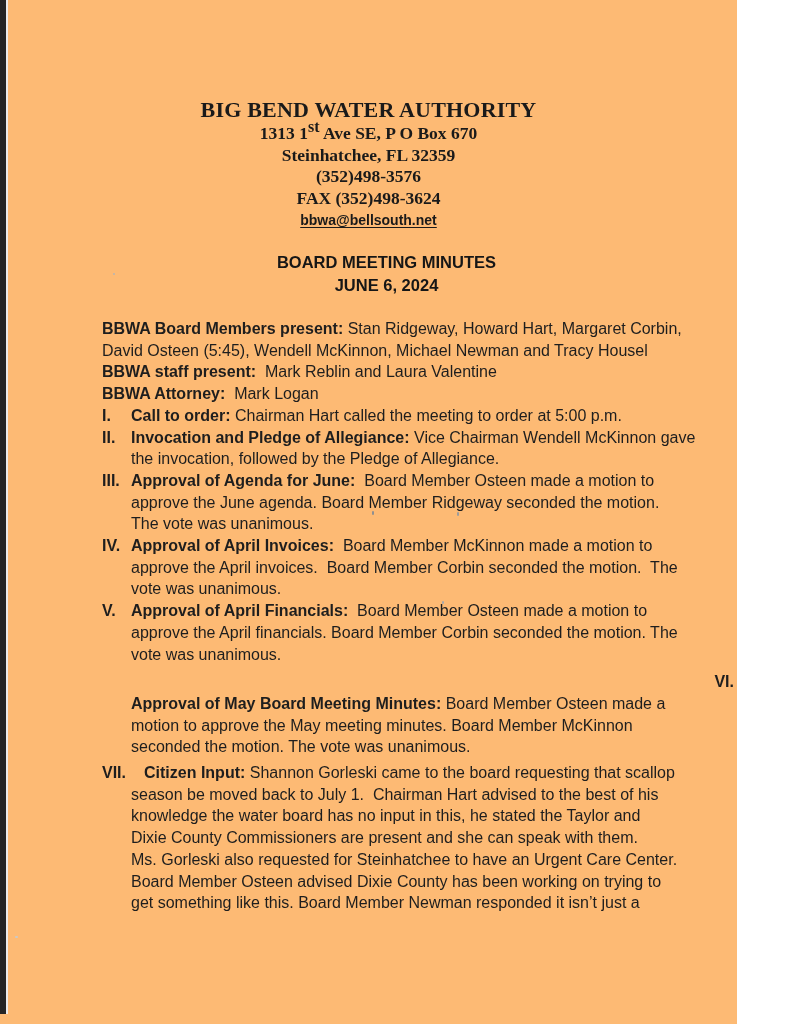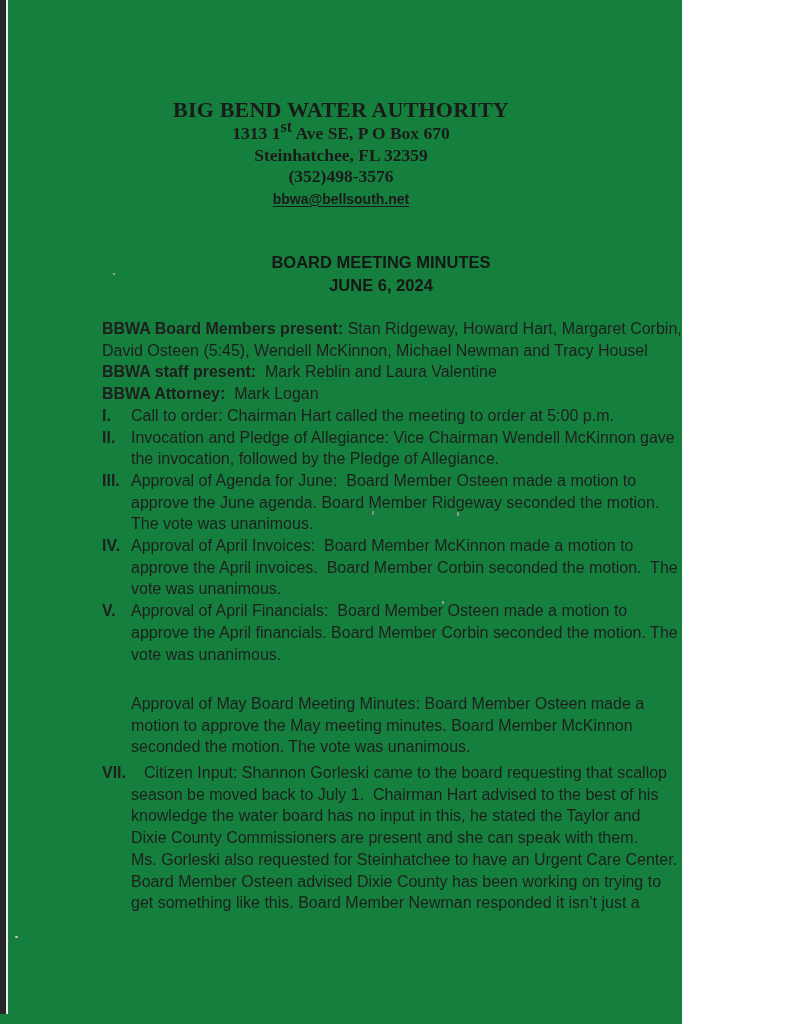--- a/index.html
+++ b/index.html
@@ -1,20 +1,20 @@
 <!DOCTYPE html>
 <html><head>
 <meta charset="utf-8">
 <style>
   html, body { margin: 0; padding: 0; background: #ffffff; }
   .page {
     position: relative;
-    width: 682px;
+    width: 737px;
     height: 1024px;
-    background: #15803d;
+    background: #fdba74;
     overflow: hidden;
     font-family: "Liberation Sans", sans-serif;
     color: #1e1e1e;
   }
   .edge-strip {
     position: absolute;
     left: 0; top: 0;
     width: 6px; height: 1014px;
     background: #252525;
   }
@@ -38,46 +38,45 @@
   .addr-line sup { font-size: 16px; line-height: 0; }
   .email-line { font-size: 14px; line-height: 23px; }
   .email-text {
     font-family: "Liberation Sans", sans-serif;
     font-weight: bold;
     text-decoration: underline;
     text-underline-offset: 2px;
   }
   .doc-title {
     position: absolute;
-    top: 251px; left: 0;
+    top: 251px; left: 18px;
     width: 100%;
     text-align: center;
     font-weight: bold;
     font-size: 16.5px;
     line-height: 22.5px;
     color: #161616;
-    padding-left: 40px;
   }
   .content {
     position: absolute;
     top: 318px; left: 102px;
     width: 632px;
     font-size: 16px;
     line-height: 21.7px;
   }
   .pre { white-space: pre-wrap; }
   .bold { font-weight: bold; }
   .att-line { }
   .item { position: relative; padding-left: 29px; }
   .item .marker {
     position: absolute;
     left: 0; top: 0;
     font-weight: bold;
   }
-  .item .heading { font-weight: normal; }
+  .item .heading { font-weight: bold; }
   .item.stacked { margin-top: 6px; }
   .item.stacked .marker {
     position: static;
     display: block;
     margin-left: -29px;
     text-align: right;
   }
   .item.gap-heading { margin-top: 4px; }
   .item.gap-heading .heading { margin-left: 13px; margin-top: 35px; }
   .speck { position: absolute; border-radius: 1px; }
@@ -93,20 +92,21 @@
 <div class="page">
 
   <div class="edge-strip"></div>
   <div class="edge-soft"></div>
 
   <div class="letterhead">
     <div class="org-name">BIG BEND WATER AUTHORITY</div>
     <div class="addr-line"><span>1313 1</span><sup>st</sup><span> Ave SE, P O Box 670</span></div>
     <div class="addr-line">Steinhatchee, FL 32359</div>
     <div class="addr-line">(352)498-3576</div>
+    <div class="addr-line">FAX (352)498-3624</div>
     <div class="email-line"><span class="email-text">bbwa@bellsouth.net</span></div>
   </div>
 
   <div class="doc-title">
     <div>BOARD MEETING MINUTES</div>
     <div>JUNE 6, 2024</div>
   </div>
 
   <div class="content">
 

